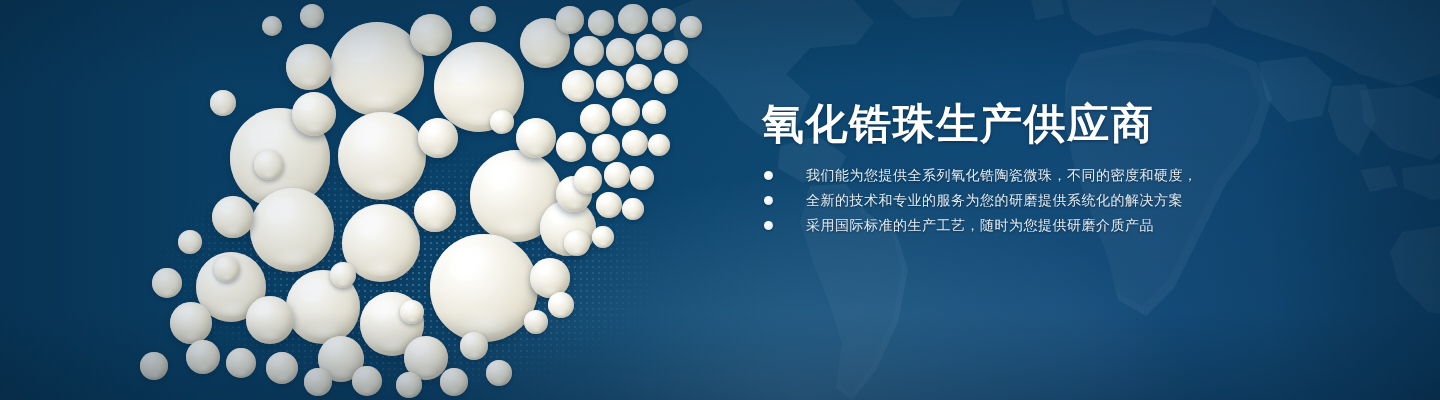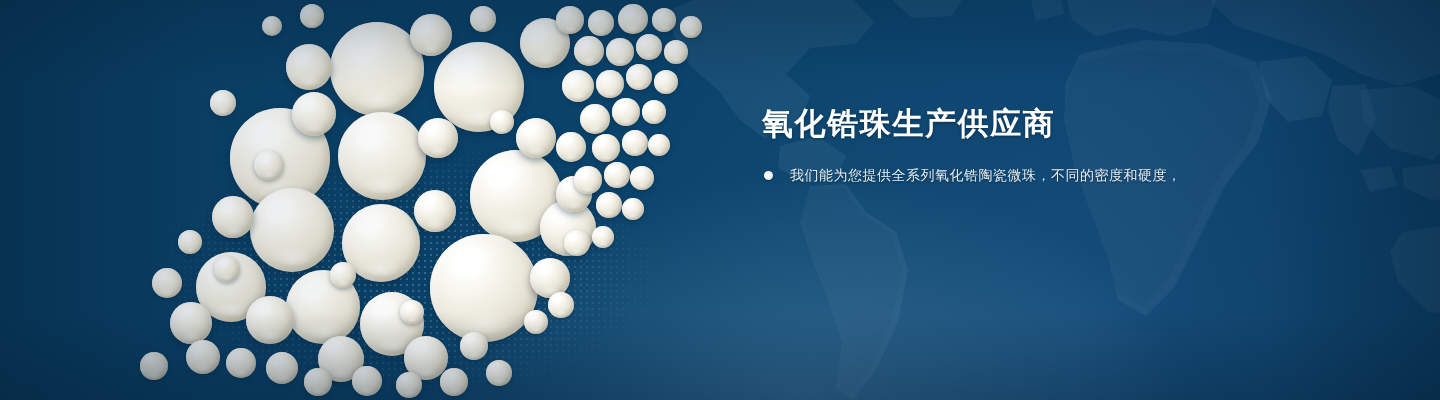--- a/index.html
+++ b/index.html
@@ -99,21 +99,21 @@
   }
 
   
   #copy{
     position:absolute;
     left:762px; top:104px;
     width:530px;
   }
   #headline{
     color:#ffffff;
-    font-size:31px;
+    font-size:42px;
     font-weight:bold;
     letter-spacing:1.6px;
     line-height:40px;
     text-shadow:0 1px 3px rgba(3,26,46,0.55);
     white-space:nowrap;
   }
   #bullets{
     list-style:none;
     margin-top:20px;
   }
@@ -128,21 +128,21 @@
     margin-bottom:2px;
   }
   #bullets li .dot{
     position:absolute;
     left:2px; top:7px;
     width:9px; height:9px;
     border-radius:50%;
     background:radial-gradient(circle at 34% 30%, #ffffff 0%, #f2f6f9 48%, #cdd9e4 100%);
     box-shadow:0 1px 2px rgba(3,26,46,0.50);
   }
-  #bullets li .txt{ display:block; }
+  #bullets li .txt{ display:block;margin-left:16px; }
   #bullets li .txt.cont{ }
 </style>
 </head>
 <body>
 
 <div id="banner">
 
   <div class="bg-base"></div>
 
   <div class="bg-map">
@@ -270,16 +270,24 @@
 
   <div class="bg-vignette"></div>
 
   <div id="copy">
     <div id="headline">氧化锆珠生产供应商</div>
     <ul id="bullets">
       <li>
         <span class="dot"></span>
         <span class="txt">我们能为您提供全系列氧化锆陶瓷微珠，不同的密度和硬度，</span>
       </li>
+      <li>
+        <span class="dot"></span>
+        <span class="txt">全新的技术和专业的服务为您的研磨提供系统化的解决方案</span>
+      </li>
+      <li>
+        <span class="dot"></span>
+        <span class="txt">采用国际标准的生产工艺，随时为您提供研磨介质产品</span>
+      </li>
     </ul>
   </div>
 
 </div>
 
 </body></html>

